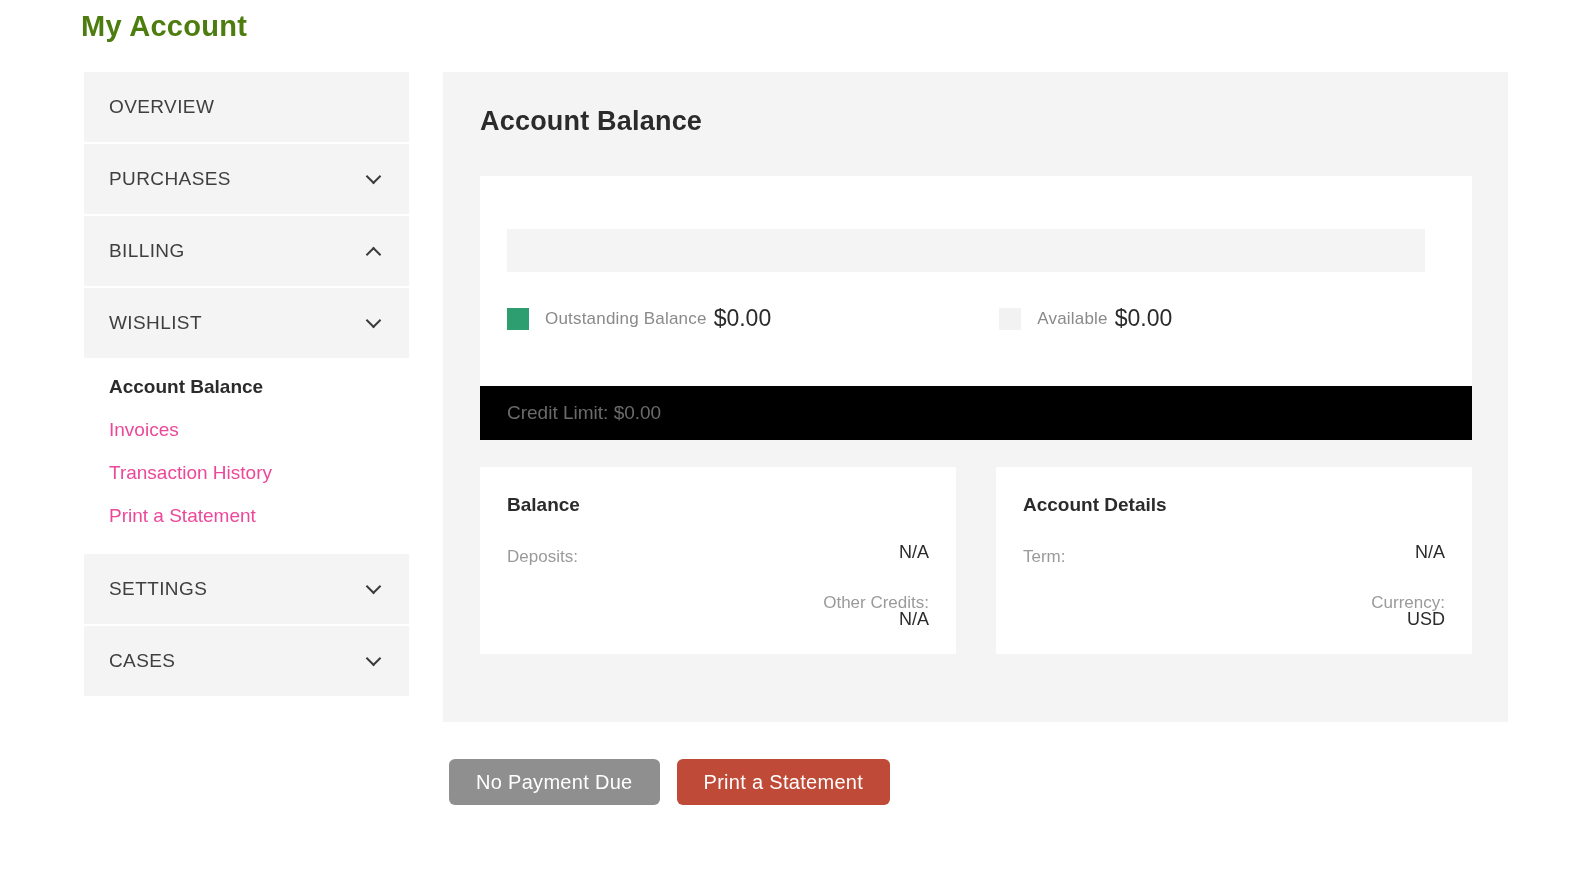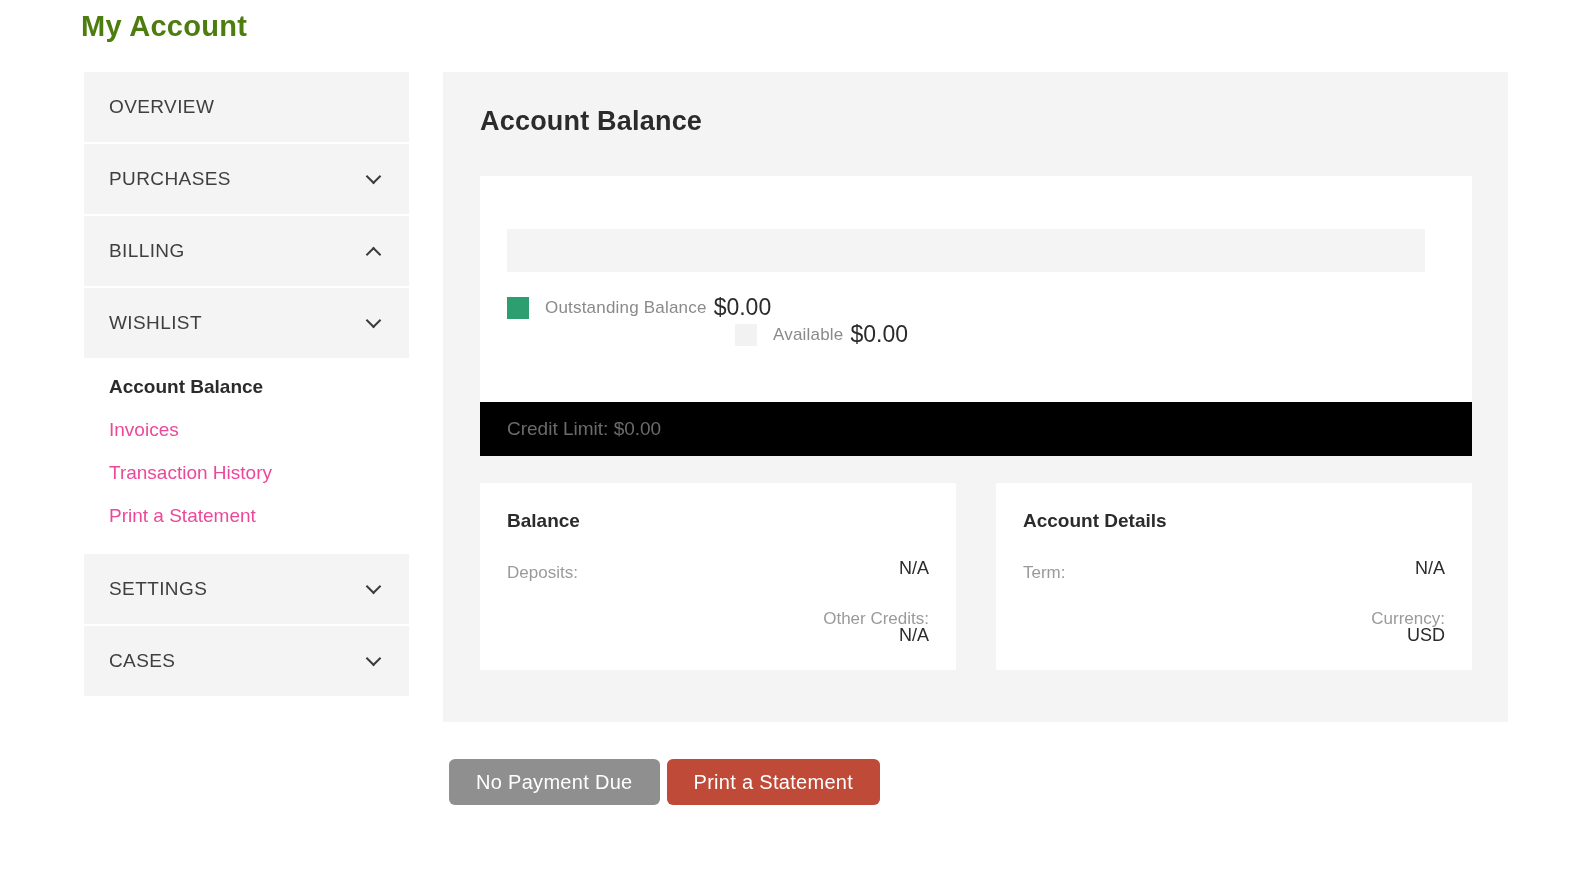--- a/index.html
+++ b/index.html
@@ -24,40 +24,40 @@
   .sb-sub-item.active { font-weight:700; color:#2b2b2b; }
 
   
   .main-panel { position:absolute; left:443px; top:72px; width:1065px; height:650px;
                 background:#f4f4f4; padding:34px 0 0 37px; }
   .panel-heading { font-size:27px; font-weight:700; color:#2b2b2b; letter-spacing:0.2px; }
 
   .balance-card { width:992px; background:#ffffff; margin-top:39px; }
   .balance-card-top { padding:53px 0 54px 0; }
   .balance-bar { height:43px; background:#f4f4f4; margin:0 47px 0 27px; }
-  .legend-row { display:flex; align-items:flex-start; margin:22px 0 0 27px;flex-direction:column; }
+  .legend-row { display:flex; align-items:flex-end; margin:33px 0 0 27px; }
   .legend-item { display:flex; align-items:center; }
   .legend-item + .legend-item { margin-left:228px; }
   .swatch { width:22px; height:22px; margin-right:16px; display:inline-block; }
   .legend-label { font-size:17px; color:#8a8a8a; letter-spacing:0.2px; }
   .legend-value { font-size:23px; color:#2b2b2b; margin-left:7px; }
   .balance-card-footer { background:#000000; height:54px; display:flex; align-items:center;
                          padding-left:27px; font-size:19px; color:#6b6b6b; }
 
   .cards-row { display:flex; gap:40px; margin-top:27px; }
   .info-card { width:476px; height:187px; background:#ffffff; padding:27px; }
   .info-card-title { font-size:19px; font-weight:700; color:#2b2b2b; }
   .info-row { display:flex; justify-content:space-between; align-items:flex-end; }
   .info-row.first { margin-top:30px; }
   .info-row.second { margin-top:26px;flex-direction:column; }
   .info-label { font-size:17px; color:#9a9a9a; }
   .info-value { font-size:18px; color:#2b2b2b; position:relative; top:-4px; }
 
   
-  .actions { position:absolute; left:449px; top:759px; display:flex; gap:7px; }
+  .actions { position:absolute; left:449px; top:759px; display:flex; gap:17px; }
   .btn { height:46px; border:none; border-radius:6px; color:#ffffff; font-size:20px;
          font-family:"Liberation Sans", sans-serif; padding:0 27px; cursor:pointer;
          letter-spacing:0.3px; }
 </style>
 </head>
 <body>
 
 <h1 class="page-title">My Account</h1>
 
 <nav class="sidebar">

